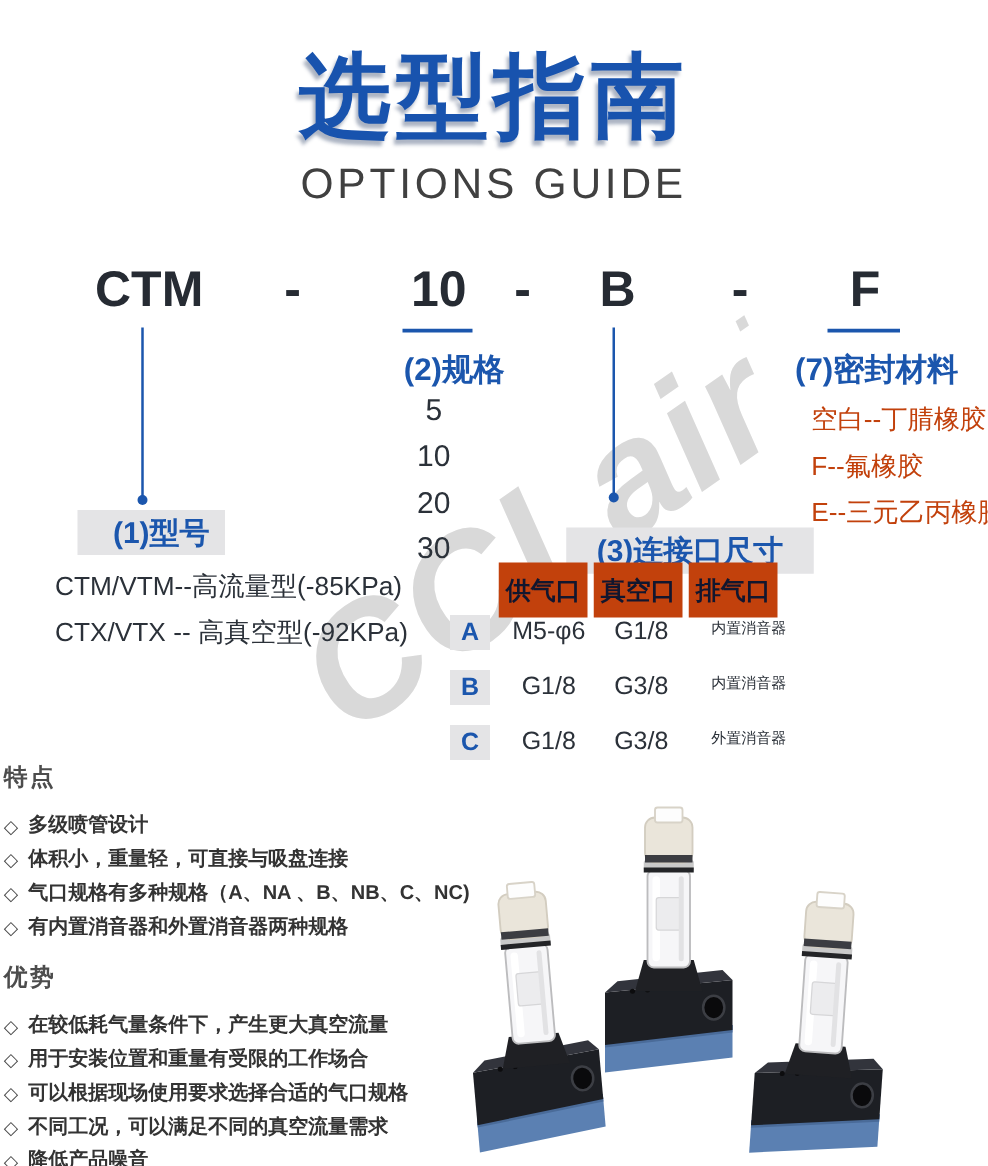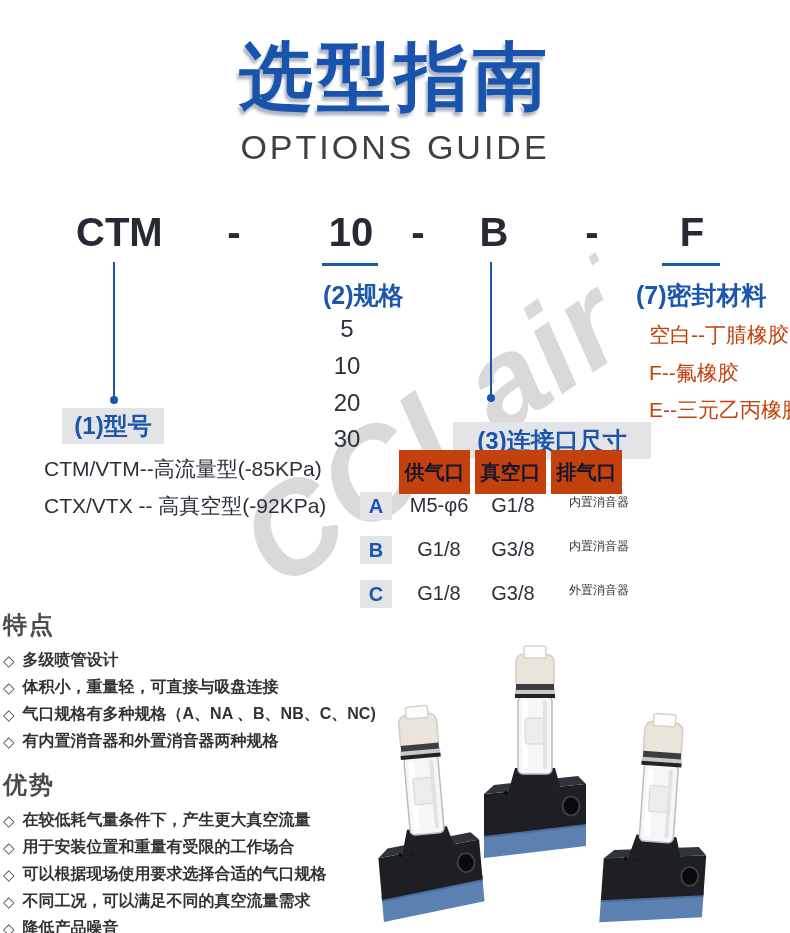--- a/index.html
+++ b/index.html
@@ -44,36 +44,36 @@
   .blab{position:absolute;z-index:1;font-size:25px;color:#1b56ad;font-weight:600;}
   .spec-label{left:323px;top:279px;}
   .seal-label{left:636px;top:279px;}
 
   .spec-opt{position:absolute;z-index:1;left:323px;width:48px;text-align:center;
     font-size:24px;color:#2b3139;}
   .seal-opt{position:absolute;z-index:1;left:649px;font-size:21px;color:#c2410c;white-space:nowrap;}
 
   .graybox{position:absolute;z-index:1;background:#e4e4e6;color:#1b56ad;font-size:24px;font-weight:600;
     display:flex;align-items:center;justify-content:center;}
-  .model-label{left:62px;top:408px;width:102px;height:36px;}
+  .model-label{left:62px;top:408px;width:102px;height:36px;padding-left:16px;}
   .ports-label{left:453px;top:406px;width:198px;height:37px;margin-top:16px;}
 
   .model-opt{position:absolute;z-index:1;left:44px;font-size:21px;color:#2b3139;white-space:nowrap;}
 
   .ytag{position:absolute;z-index:1;top:450px;height:44px;width:71px;background:#c2410c;
     color:#12162e;font-size:20px;font-weight:700;display:flex;align-items:center;justify-content:center;}
   .yt1{left:399px;} .yt2{left:475px;} .yt3{left:551px;}
 
   .port-row{position:absolute;z-index:1;left:358px;width:300px;height:30px;}
   .port-code{position:absolute;left:2px;top:0;width:32px;height:28px;background:#e4e4e6;
     color:#1b56ad;font-size:20px;font-weight:700;display:flex;align-items:center;justify-content:center;}
   .port-cell{position:absolute;top:2px;font-size:20px;color:#2b3139;text-align:center;white-space:nowrap;}
   .pc1{left:42px;width:78px;} .pc2{left:124px;width:62px;} .pc3{left:186px;width:110px;font-size:12px;}
 
-  .sec-head{position:absolute;z-index:1;left:3px;font-size:24px;color:#4c4c4c;
+  .sec-head{position:absolute;z-index:1;left:3px;font-size:19px;color:#4c4c4c;
     font-weight:600;letter-spacing:2px;}
   .feat-head{top:609px;} .adv-head{top:769px;}
 
   .blist{position:absolute;z-index:1;left:3px;margin:0;padding:0;list-style:none;}
   .feat-list{top:647px;} .adv-list{top:807px;}
   .blist li{height:27px;font-size:16px;font-weight:600;color:#333;white-space:nowrap;
     display:flex;align-items:center;}
   .dia{color:#4a4a4a;font-size:15px;margin-right:8px;font-weight:400;}
 
   .products{position:absolute;z-index:1;left:358px;top:628px;}

